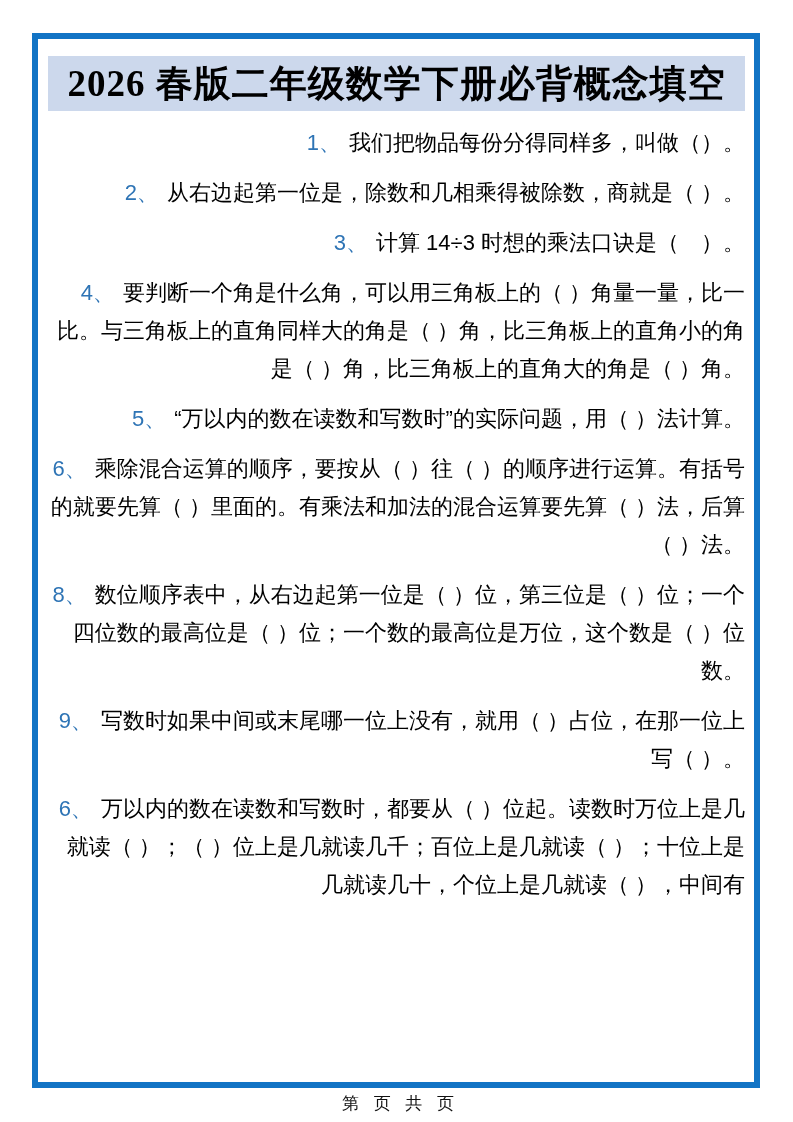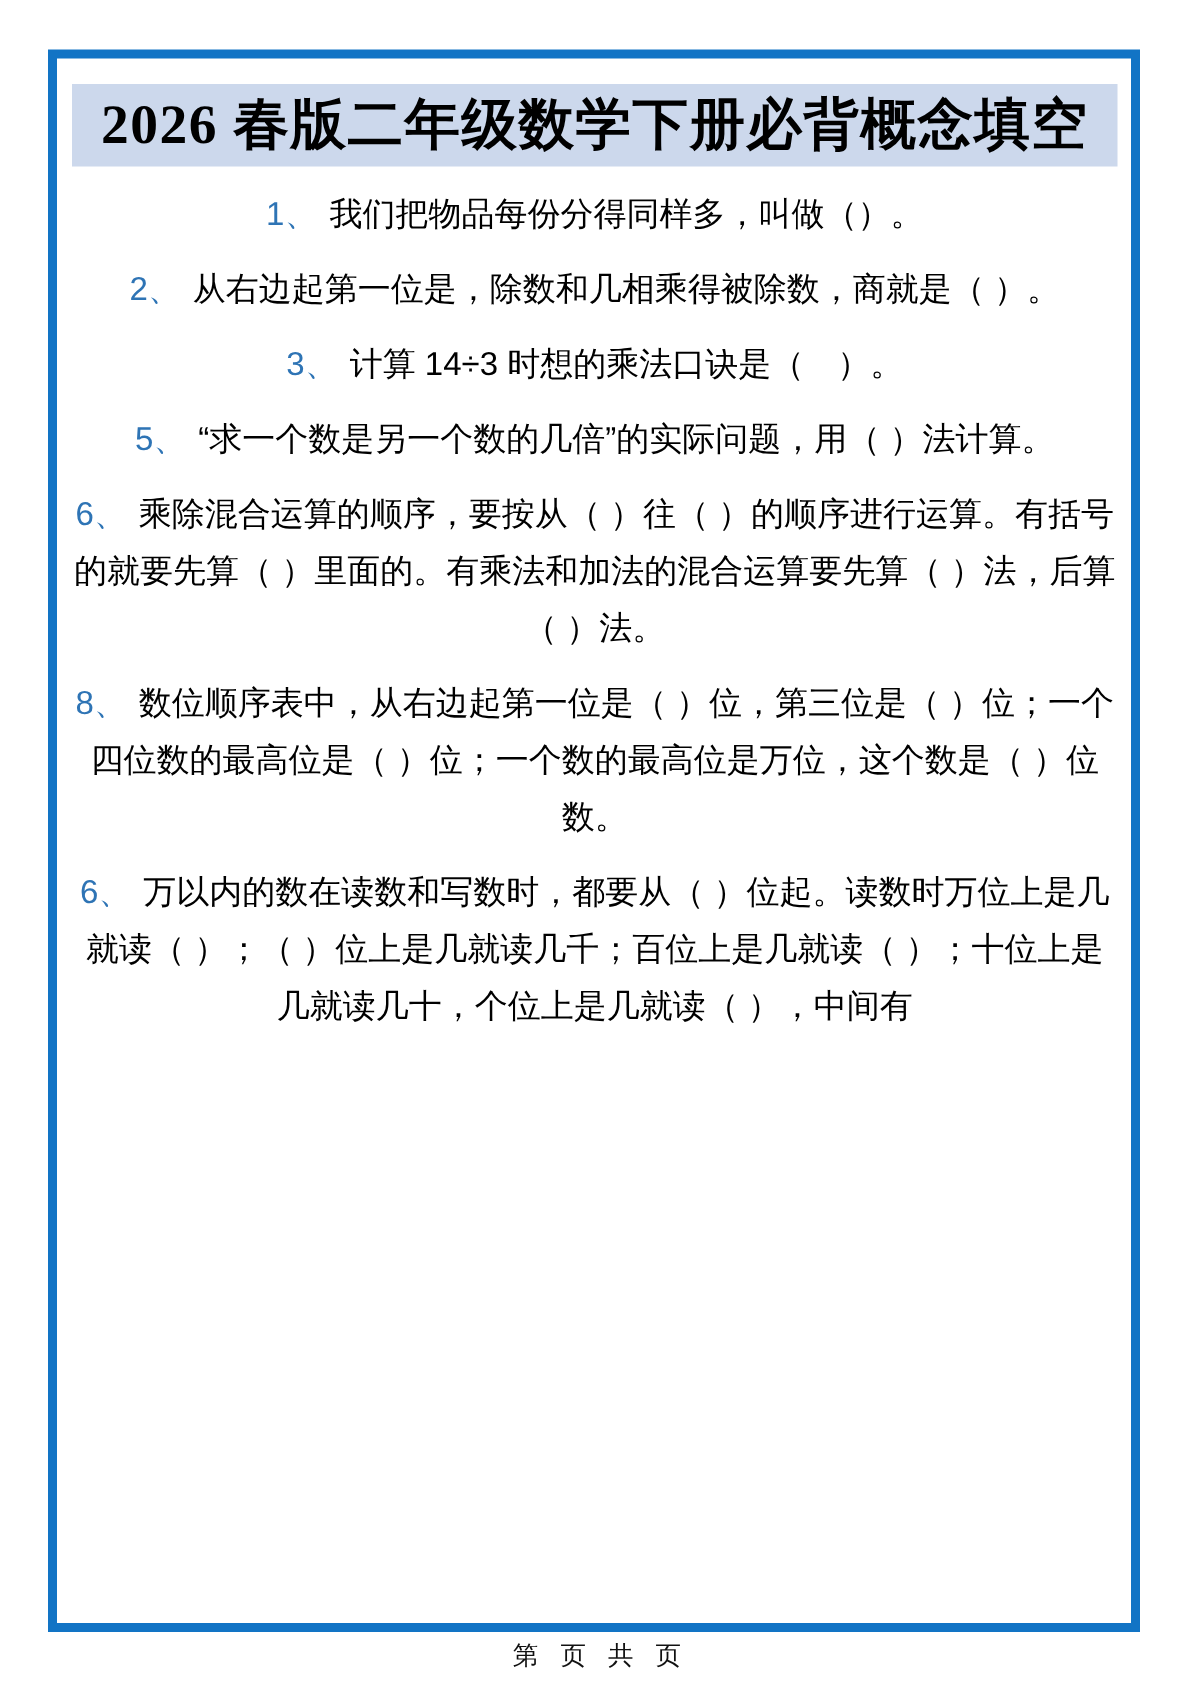--- a/index.html
+++ b/index.html
@@ -39,21 +39,21 @@
     white-space: nowrap;
     overflow: hidden;
     margin: 0 0 13px 0;
   }
   .questions {
     font-size: 22px;
     line-height: 38px;
   }
   .q {
     margin: 0 0 12px 0;
-    text-align: center;
+    text-align: right;
   }
   .qnum {
     color: #2e74b5;
     margin-right: 8px;
   }
   .footer {
     position: absolute;
     left: 4px;
     top: 1092px;
     width: 793px;
@@ -69,26 +69,28 @@
 <div class="frame">
   <div class="title-bar">2026 春版二年级数学下册必背概念填空</div>
 
   <div class="questions">
     <p class="q"><span class="qnum">1、</span><span>我们把物品每份分得同样多，叫做（）。</span></p>
 
     <p class="q"><span class="qnum">2、</span><span>从右边起第一位是，除数和几相乘得被除数，商就是（ ）。</span></p>
 
     <p class="q"><span class="qnum">3、</span><span>计算 14÷3 时想的乘法口诀是（　）。</span></p>
 
+    <p class="q"><span class="qnum">4、</span><span>要判断一个角是什么角，可以用三角板上的（ ）角量一量，比一比。与三角板上的直角同样大的角是（ ）角，比三角板上的直角小的角是（ ）角，比三角板上的直角大的角是（ ）角。</span></p>
 
-    <p class="q"><span class="qnum">5、</span><span>“求一个数是另一个数的几倍”的实际问题，用（ ）法计算。</span></p>
+    <p class="q"><span class="qnum">5、</span><span>“万以内的数在读数和写数时”的实际问题，用（ ）法计算。</span></p>
 
     <p class="q"><span class="qnum">6、</span><span>乘除混合运算的顺序，要按从（ ）往（ ）的顺序进行运算。有括号的就要先算（ ）里面的。有乘法和加法的混合运算要先算（ ）法，后算（ ）法。</span></p>
 
 
     <p class="q"><span class="qnum">8、</span><span>数位顺序表中，从右边起第一位是（ ）位，第三位是（ ）位；一个四位数的最高位是（ ）位；一个数的最高位是万位，这个数是（ ）位数。</span></p>
 
+    <p class="q"><span class="qnum">9、</span><span>写数时如果中间或末尾哪一位上没有，就用（ ）占位，在那一位上写（ ）。</span></p>
 
     <p class="q"><span class="qnum">6、</span><span>万以内的数在读数和写数时，都要从（ ）位起。读数时万位上是几就读（ ）；（ ）位上是几就读几千；百位上是几就读（ ）；十位上是几就读几十，个位上是几就读（ ），中间有</span></p>
   </div>
 </div>
 
 <div class="footer">第 页 共 页</div>
 
 </body></html>

